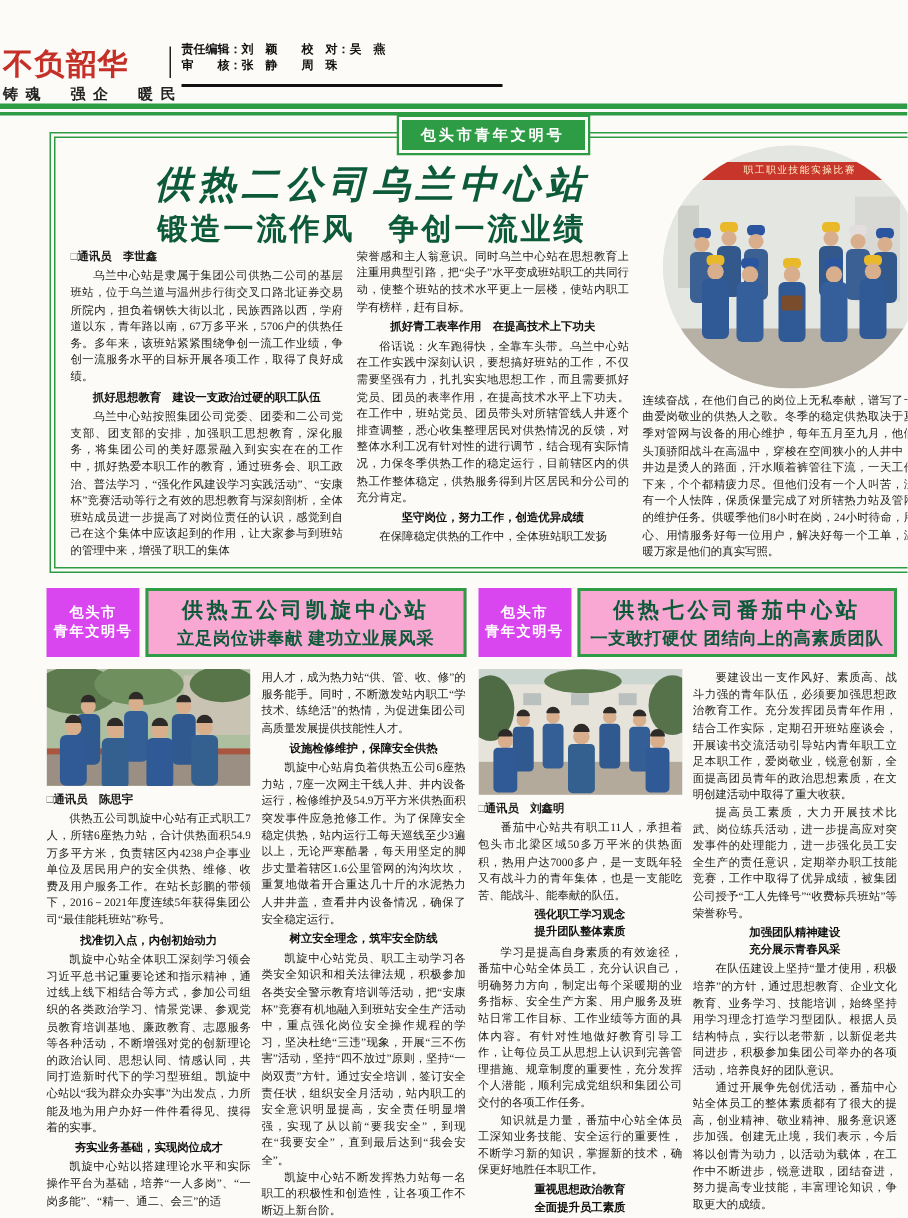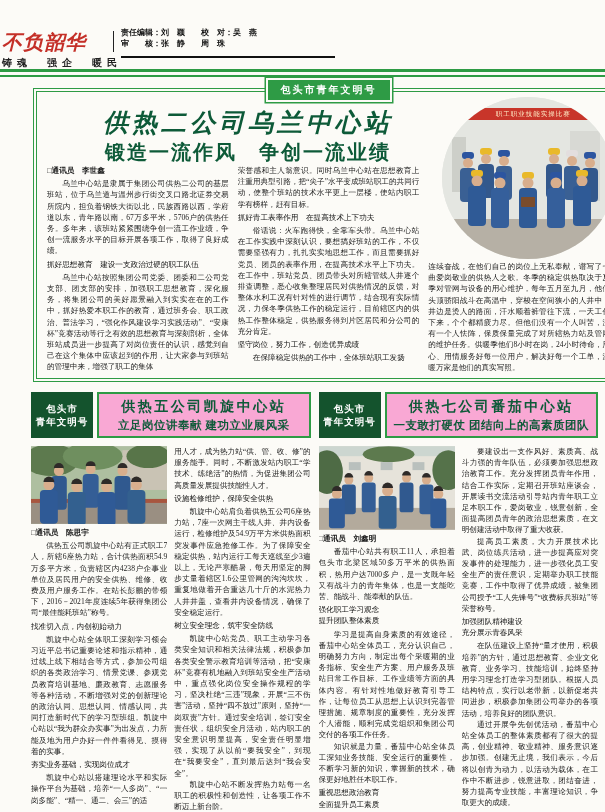--- a/index.html
+++ b/index.html
@@ -3,21 +3,21 @@
 <meta charset="utf-8">
 <style>
   * { margin:0; padding:0; box-sizing:border-box; }
   html,body { width:605px; height:812px; }
   body {
     position:relative; background:#fcfbf7; overflow:hidden;
     font-family:"Liberation Serif","DejaVu Serif",serif; color:#1b1b1b;
   }
   
   .masthead-red { position:absolute; left:2px; top:29px; font-family:"Liberation Sans",sans-serif;
-    font-weight:bold; font-size:20px; color:#c43028; letter-spacing:1px;font-style:italic; }
+    font-weight:bold; font-size:20px; color:#c43028; letter-spacing:1px; }
   .masthead-divider { position:absolute; left:113px; top:31px; height:21px; border-left:1.5px solid #222; }
   .editor-block { position:absolute; left:121px; top:27px; width:214px; font-family:"Liberation Sans",sans-serif;
     font-size:8px; line-height:11px; color:#111; border-bottom:2.5px solid #111; padding-bottom:7px; font-weight:bold; }
   .slogan-black { position:absolute; left:2px; top:56px; font-size:10px; font-weight:bold;
     color:#222; letter-spacing:5px; }
   .green-rule { position:absolute; left:0; top:69px; width:605px; height:8px;
     background:linear-gradient(#2e9b45 0 42%, #fcfbf7 42% 70%, #2e9b45 70% 100%); }
   
   .main-frame-outer { position:absolute; left:33px; top:88px; width:591px; height:294px;
     border:1.5px solid #2e9b45; padding:2px; }
@@ -34,28 +34,28 @@
     border-radius:50%; overflow:hidden; background:#e5e7e3; }
   .photo-banner { position:absolute; top:11px; left:12%; right:6%; background:#c8352a; color:#ffefc9;
     font-size:6.5px; line-height:8px; text-align:center; padding:2px 0; letter-spacing:1px; z-index:2;
     font-family:"Liberation Sans",sans-serif; }
   .main-cols { position:absolute; left:10px; right:10px; top:73px; bottom:5px; display:flex; gap:9px; }
   .mcol { flex:1; overflow:hidden; font-size:7.6px; line-height:11.2px; text-align:justify; }
   .mcol.c3 { padding-top:96px; }
   
   .t-para { text-indent:2em; }
   .t-cont { text-indent:0; }
-  .t-subhead { text-align:left; text-indent:0; font-weight:normal; color:#111;
+  .t-subhead { text-align:center; text-indent:0; font-weight:bold; color:#111;
     margin:2px 0; white-space:pre-line; }
   .t-byline { font-weight:bold; text-indent:0; margin-bottom:2px; }
   
   .sections { position:absolute; top:392px; left:31px; width:567px; display:flex; gap:8px; }
   .section { flex:1; min-width:0; }
   .sec-head { display:flex; gap:4px; height:46px; }
-  .sec-badge { width:62px; background:#14532d; color:#fff; display:flex; flex-direction:column;
+  .sec-badge { width:62px; background:#d946ef; color:#fff; display:flex; flex-direction:column;
     align-items:center; justify-content:center; font-family:"Liberation Sans",sans-serif;
     font-weight:bold; font-size:9.5px; line-height:13px; letter-spacing:1px; }
   .sec-titlebox { flex:1; border:2px solid #2e9b45; display:flex; flex-direction:column;
     align-items:center; justify-content:center; color:#0d5a38; font-weight:bold; background:#f9a8d4; }
   .sec-t1 { font-size:14px; letter-spacing:2.5px; }
   .sec-t2 { font-size:11.5px; letter-spacing:0.5px; margin-top:2px; }
   .sec-body { display:flex; gap:7px; margin-top:8px; height:366px; overflow:hidden; }
   .scol { flex:1; min-width:0; overflow:hidden; font-size:7.6px; line-height:11.2px; text-align:justify; }
   .sec-photo { width:100%; margin-bottom:3px; overflow:hidden; background:#cfd3c9; }
   .sec-photo.left { height:78px; }

